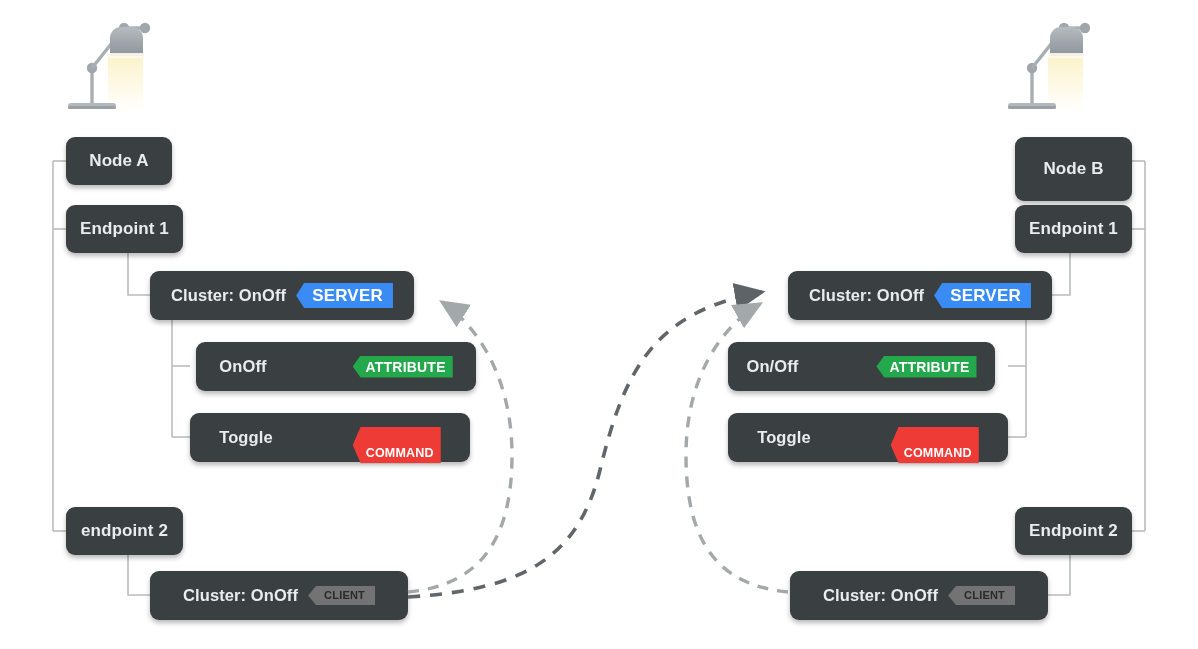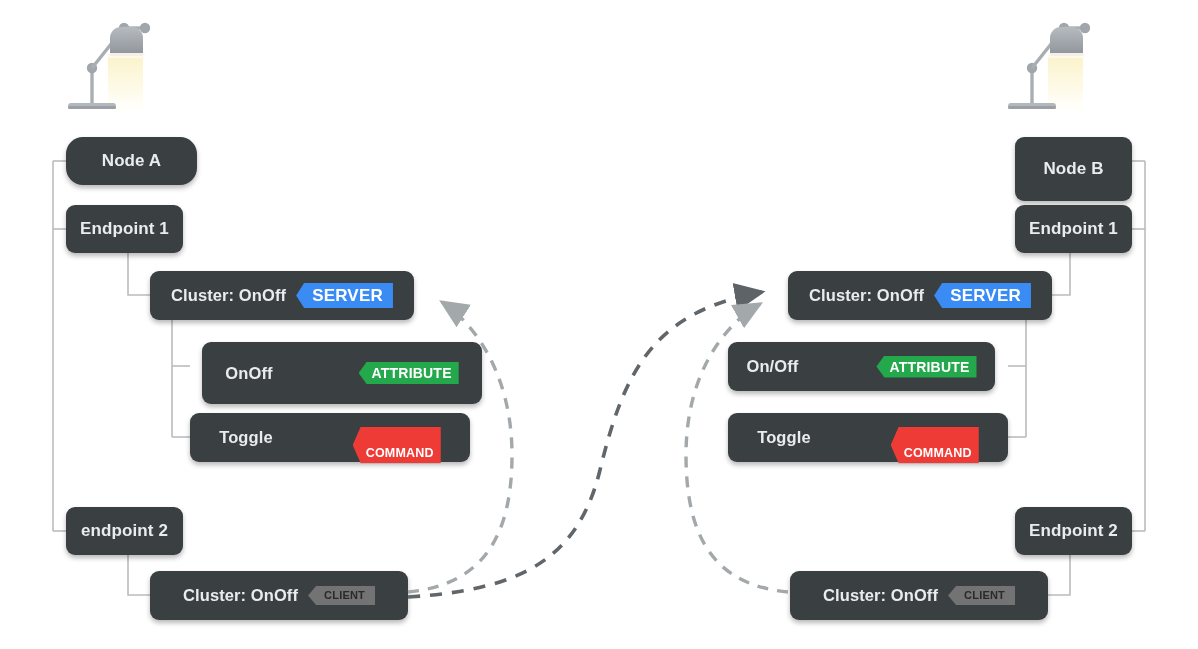--- a/index.html
+++ b/index.html
@@ -167,36 +167,36 @@
       <circle cx="32" cy="60" r="5.2" fill="#a0a6ab"></circle>
       <line x1="32" y1="60" x2="63" y2="21" stroke="#a9aeb3" stroke-width="3.4"></line>
       <circle cx="64" cy="20" r="5.2" fill="#a0a6ab"></circle>
       <line x1="64" y1="20" x2="84" y2="20" stroke="#a9aeb3" stroke-width="3.4"></line>
       <circle cx="85" cy="20" r="5.2" fill="#a0a6ab"></circle>
       <path d="M50,48 L50,30 a11,11 0 0 1 11,-11 L72,19 a11,11 0 0 1 11,11 L83,48 z" fill="url(#shadeR)"></path>
       <rect x="48" y="45" width="37" height="5" rx="2" fill="#fdfaf0" opacity="0.9"></rect>
     </svg>
   </div>
 
-  <div class="box small" style="left:66px;top:137px;width:131px;height:48px;border-radius:17px;">
+  <div class="box small" style="left:66px;top:137px;width:106px;height:48px;">
     <span class="lbl">Node A</span>
   </div>
 
   <div class="box small" style="left:66px;top:205px;width:117px;height:48px;">
     <span class="lbl">Endpoint 1</span>
   </div>
 
   <div class="box row" style="left:150px;top:271px;width:264px;height:49px;">
     <span class="inner">
       <span class="lbl">Cluster: OnOff</span>
       <span class="badge server">SERVER</span>
     </span>
   </div>
 
-  <div class="box row" style="left:202px;top:342px;width:280px;height:62px;">
+  <div class="box row" style="left:196px;top:342px;width:280px;height:49px;">
     <span class="inner" style="gap:86px;">
       <span class="lbl">OnOff</span>
       <span class="badge attribute">ATTRIBUTE</span>
     </span>
   </div>
 
   <div class="box row" style="left:190px;top:413px;width:280px;height:49px;">
     <span class="inner" style="gap:80px;">
       <span class="lbl">Toggle</span>
       <span class="badge command">COMMAND</span>

